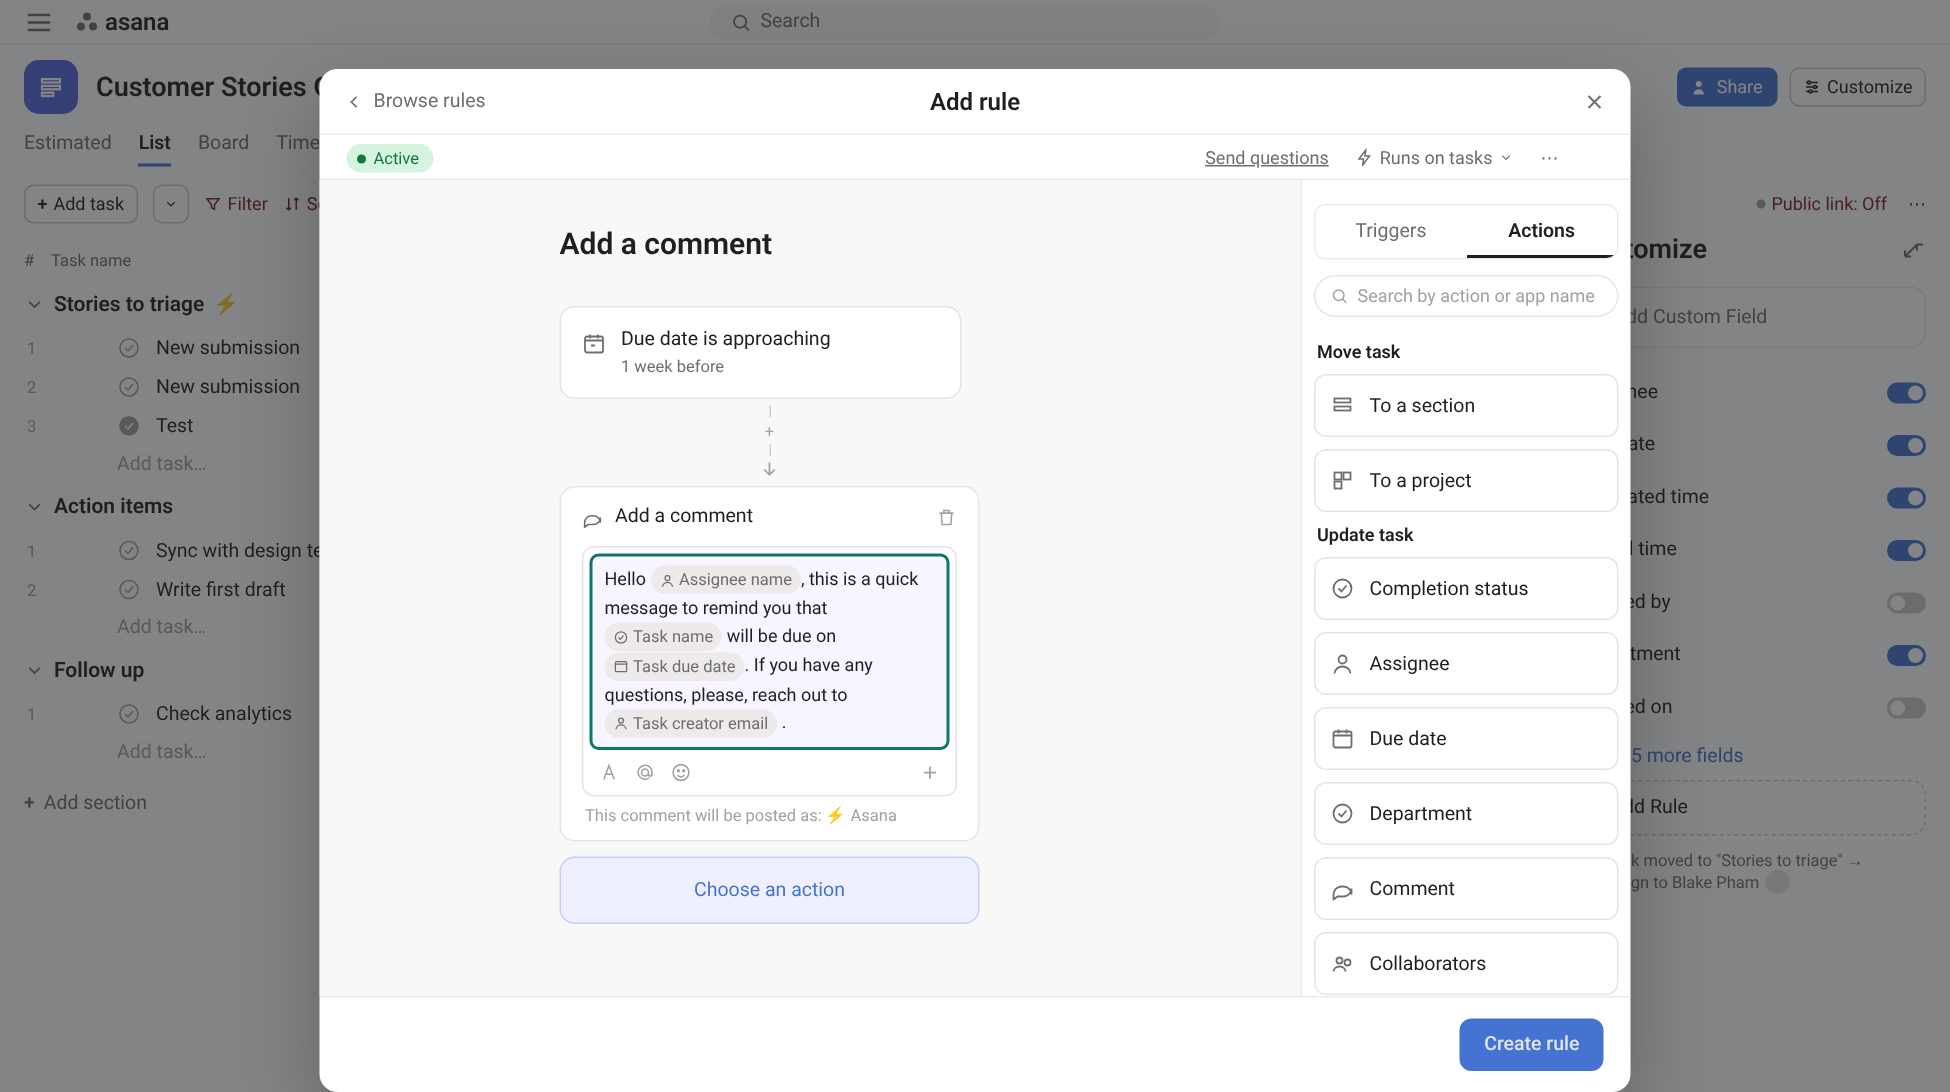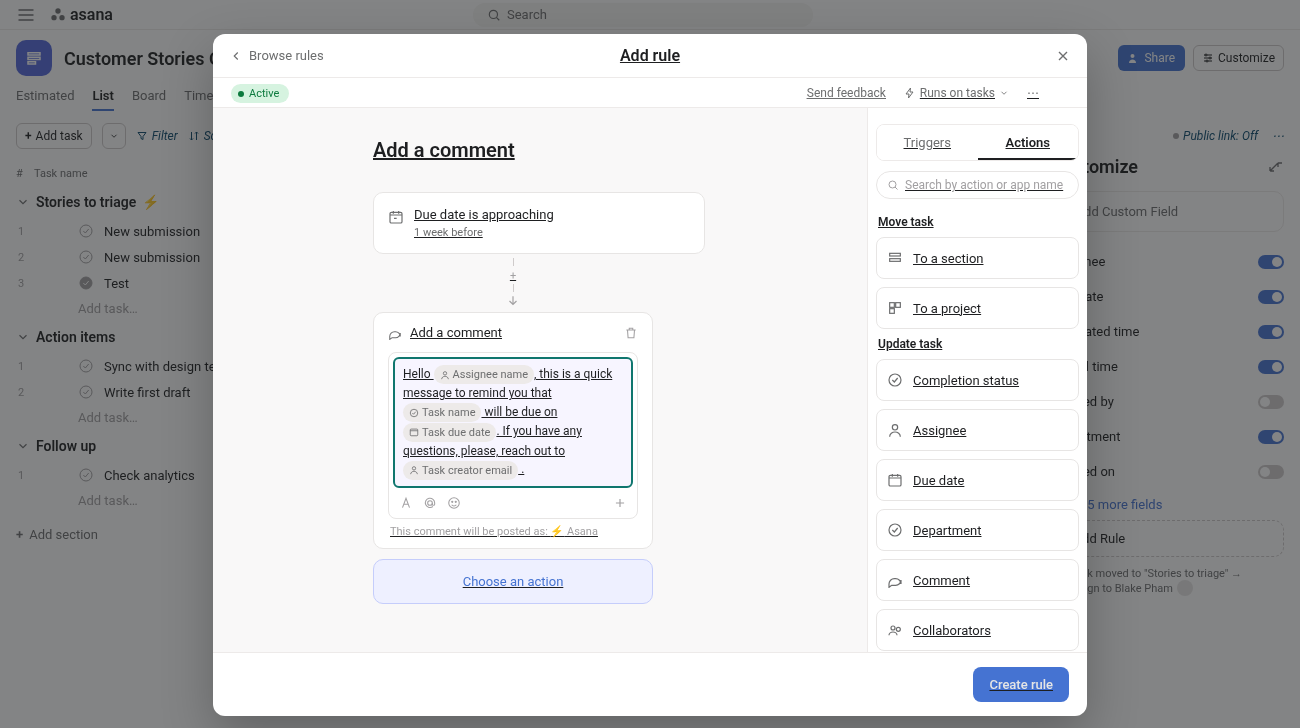--- a/index.html
+++ b/index.html
@@ -19,21 +19,21 @@
   .project-actions { margin-left:auto; display:flex; gap:8px; }
   .btn-share { background:#4573d2; color:#fff; border:none; height:26px; border-radius:6px; font-size:12px; padding:0 10px; display:flex; align-items:center; gap:4px; }
   .btn-customize { background:#fff; border:1px solid #cfcbcb; height:26px; border-radius:6px; font-size:12px; padding:0 8px; display:flex; align-items:center; gap:4px; color:#1e1f21; }
 
   .tabs { display:flex; gap:18px; padding:6px 16px 0 16px; font-size:13px; color:#6d6e6f; }
   .tabs .tab { padding:6px 0; }
   .tabs .tab.active { color:#1e1f21; font-weight:600; border-bottom:2px solid #4573d2; }
 
   .toolbar { display:flex; align-items:center; gap:10px; padding:12px 16px; }
   .btn-small { display:flex; align-items:center; gap:4px; border:1px solid #cfcbcb; height:26px; border-radius:6px; font-size:12px; padding:0 8px; background:#fff; color:#1e1f21; }
-  .txt-small { font-size:12px; color:#0c4a6e; display:flex; align-items:center; gap:4px;font-style:italic; }
+  .txt-small { font-size:12px; color:#7f1d1d; display:flex; align-items:center; gap:4px; }
   .toolbar .right { margin-left:auto; display:flex; align-items:center; gap:14px; }
 
   .list-area { padding:0 16px; }
   .list-header { display:flex; font-size:11px; color:#6d6e6f; padding:6px 0; }
   .list-header .col1 { width:18px; }
   .section-row { display:flex; align-items:center; gap:6px; padding:8px 0; font-size:14px; font-weight:600; color:#1e1f21; }
   .section-row .chev { width:14px; height:14px; color:#6d6e6f; }
   .task-row { display:flex; align-items:center; gap:10px; font-size:13px; color:#1e1f21; padding:5px 0 5px 2px; }
   .task-row .num { width:12px; color:#a2a0a2; font-size:11px; }
   .task-row .check { width:16px; height:16px; color:#a2a0a2; }
@@ -52,41 +52,41 @@
   .toggle.off { background:#cfcbcb; }
   .toggle::after { content:""; position:absolute; width:10px; height:10px; background:#fff; border-radius:50%; top:2px; }
   .toggle.on::after { right:2px; }
   .toggle.off::after { left:2px; }
   .rp-link { color:#4573d2; font-size:13px; padding:8px 0; }
   .rp-rulebox { border:1px dashed #cfcbcb; border-radius:10px; padding:10px; font-size:13px; margin-bottom:10px; }
   .rp-ruletext { font-size:11px; color:#6d6e6f; display:flex; align-items:center; gap:4px; }
   .rp-apps { font-size:14px; font-weight:600; padding-top:10px; }
 
   
-  .overlay { position:absolute; inset:0; background:rgba(30,31,33,0.55); display:flex; align-items:center; justify-content:center;text-decoration:underline; }
+  .overlay { position:absolute; inset:0; background:rgba(30,31,33,0.55); display:flex; align-items:flex-end; justify-content:center; }
   .modal { margin-top:22px; width:874px; max-height:682px; background:#fff; border-radius:12px; box-shadow:0 20px 50px rgba(0,0,0,.25); display:flex; flex-direction:column; overflow:hidden; }
 
   .modal-header { display:flex; align-items:center; padding:12px 16px; position:relative; border-bottom:1px solid #edeae9; }
   .modal-header .back { position:absolute; left:16px; display:flex; align-items:center; gap:6px; font-size:13px; color:#6d6e6f; }
   .modal-header .title { margin:0 auto; font-size:16px; font-weight:600; }
   .modal-header .close { position:absolute; right:16px; color:#6d6e6f; }
 
   .modal-sub { display:flex; align-items:center; justify-content:flex-end; padding:6px 48px 6px 16px; gap:18px; border-bottom:1px solid #edeae9; font-size:12px; min-height:30px; }
   .status-pill { position:absolute; left:18px; background:#d6f3e0; color:#0d7a3e; font-size:11px; padding:3px 10px 3px 18px; border-radius:12px; }
   .status-pill::before { content:""; position:absolute; left:7px; top:7px; width:6px; height:6px; border-radius:50%; background:#0d7a3e; }
   .modal-sub-wrap { position:relative; display:flex; align-items:center; }
   .send-feedback { color:#6d6e6f; text-decoration:underline; }
   .runs-on { color:#6d6e6f; display:flex; align-items:center; gap:4px; }
   .more-h { color:#6d6e6f; }
 
   .modal-body { flex:1; display:flex; min-height:0; }
   .canvas { flex:1; padding:30px 150px 20px 160px; overflow:auto; background:#f9f8f8; }
   .canvas h2 { font-size:20px; font-weight:600; margin-bottom:30px; }
 
-  .trigger-card { width:332px; border:1px solid #e7e5e4; border-radius:10px; background:#fff; padding:14px 14px; display:flex; gap:10px; align-items:flex-start; }
+  .trigger-card { width:268px; border:1px solid #e7e5e4; border-radius:10px; background:#fff; padding:14px 14px; display:flex; gap:10px; align-items:flex-start; }
   .trigger-card .t-icon { color:#6d6e6f; flex-shrink:0; margin-top:2px; }
   .trigger-card .t-title { font-size:13px; color:#1e1f21; }
   .trigger-card .t-sub { font-size:11px; color:#6d6e6f; margin-top:4px; }
 
   .connector { width:280px; display:flex; flex-direction:column; align-items:center; gap:2px; padding:4px 0; color:#a2a0a2; }
   .connector .line { width:1px; height:8px; background:#cfcbcb; }
   .connector .plus { width:14px; height:14px; border-radius:50%; font-size:11px; display:flex; align-items:center; justify-content:center; color:#a2a0a2; }
   .connector .arrow { color:#a2a0a2; }
 
   .action-card { width:280px; border:1px solid #e7e5e4; border-radius:10px; background:#fff; padding:12px 14px 10px 14px; }
@@ -378,21 +378,21 @@
       <div class="close">
         <svg width="16" height="16" viewBox="0 0 24 24" fill="none" stroke="currentColor" stroke-width="2">
             <path d="M6 6l12 12M18 6L6 18"></path>
           </svg>
       </div>
     </div>
 
     <div class="modal-sub-wrap">
       <span class="status-pill">Active</span>
       <div class="modal-sub" style="flex:1">
-        <a class="send-feedback">Send feedback</a>
+        <a class="send-feedback">Send questions</a>
         <div class="runs-on">
           <svg width="12" height="12" viewBox="0 0 24 24" fill="none" stroke="currentColor" stroke-width="2">
               <path d="M13 2L4 14h6l-1 8 9-12h-6z"></path>
             </svg>
           <span>Runs on tasks</span>
           <svg width="10" height="10" viewBox="0 0 24 24">
               <path d="M6 9l6 6 6-6" fill="none" stroke="currentColor" stroke-width="2"></path>
             </svg>
         </div>
         <div class="more-h">⋯</div>

